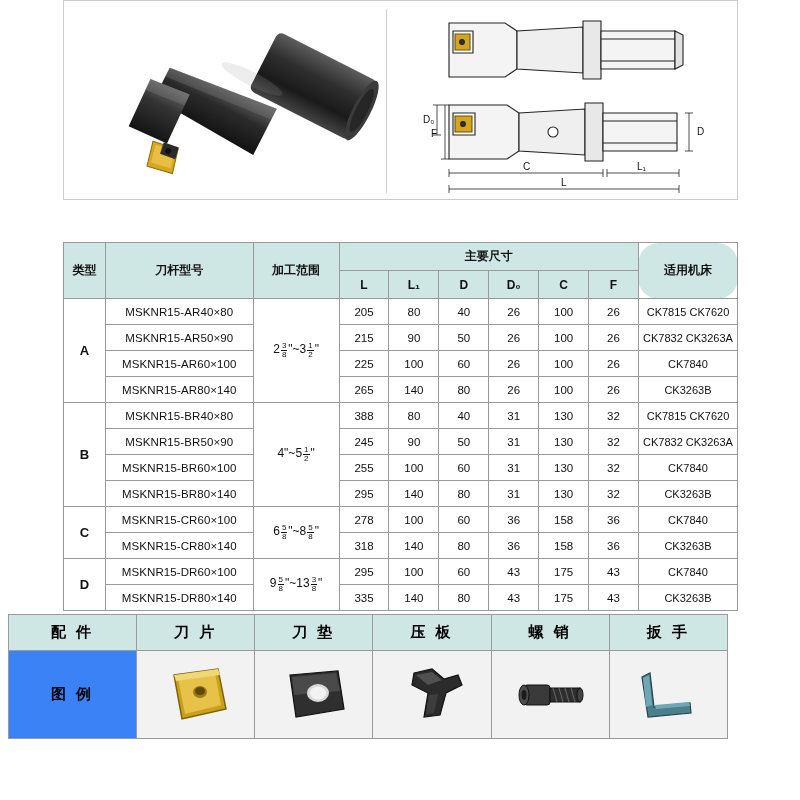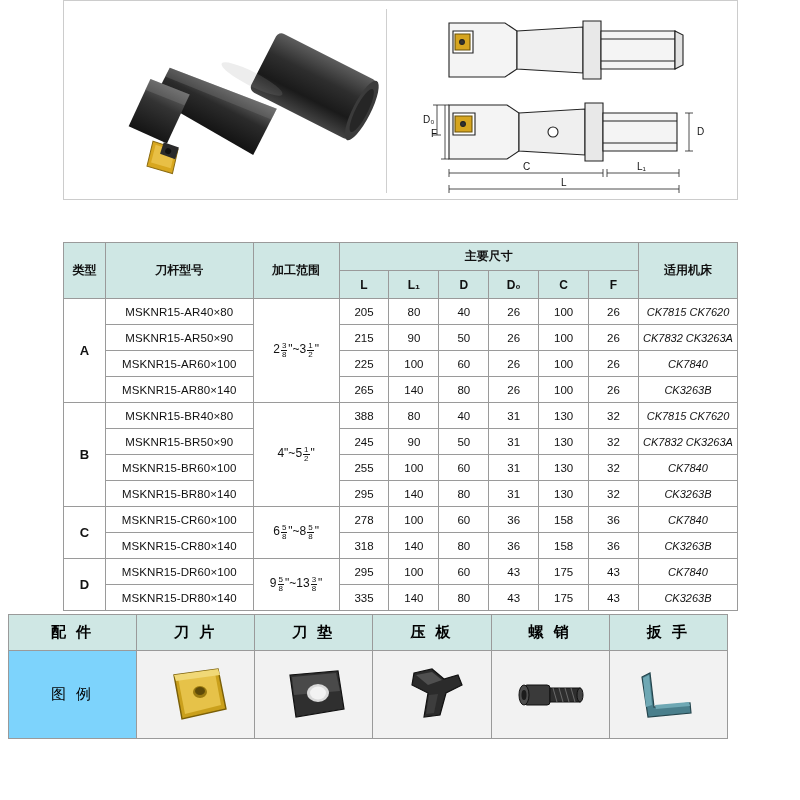--- a/index.html
+++ b/index.html
@@ -58,25 +58,25 @@
   table.spec thead th {
     background: #cfe7e4;
     font-weight: bold;
     font-size: 12px;
     height: 28px;
   }
   th.type-col { width: 42px; }
   th.model-col { width: 148px; margin-top: 9px; }
   th.range-col { width: 86px; }
   th.dim-col { width: 50px; }
-  th.machine-col { width: 99px; }
+  th.machine-col { width: 99px; border-radius: 21px; }
   td.type-cell { font-weight: bold; font-size: 13px; width: 42px; }
   td.model-cell { font-size: 11.5px; letter-spacing: 0.1px; }
   td.range-cell { font-size: 12px; }
-  td.machine-cell { font-size: 11px; white-space: nowrap; font-style: italic; }
+  td.machine-cell { font-size: 11px; white-space: nowrap; }
   td.num-cell { font-size: 11.5px; }
 
   .frac {
     display: inline-block;
     vertical-align: -0.45em;
     text-align: center;
     font-size: 8px;
     line-height: 1.05;
     margin: 0 1px;
   }
@@ -103,24 +103,24 @@
   table.acc thead th {
     background: #cfe7e4;
     height: 36px;
     font-weight: bold;
     font-size: 15px;
     letter-spacing: 3px;
   }
   table.acc tbody td { background: #f2f2f2; }
   table.acc td.label-cell {
     width: 128px;
-    font-weight: normal;
+    font-weight: bold;
     font-size: 15px;
     letter-spacing: 3px;
-    background: #7dd3fc;
+    background: #3b82f6;
   }
   table.acc th.label-head { width: 128px; }
   tr.pic-row td { height: 88px; background: #f2f2f2; }
   tr.model-row td { height: 38px; font-size: 13px; font-weight: bold; background: #f2f2f2; }
 
   svg { display: block; }
 </style>
 </head>
 <body>
 

